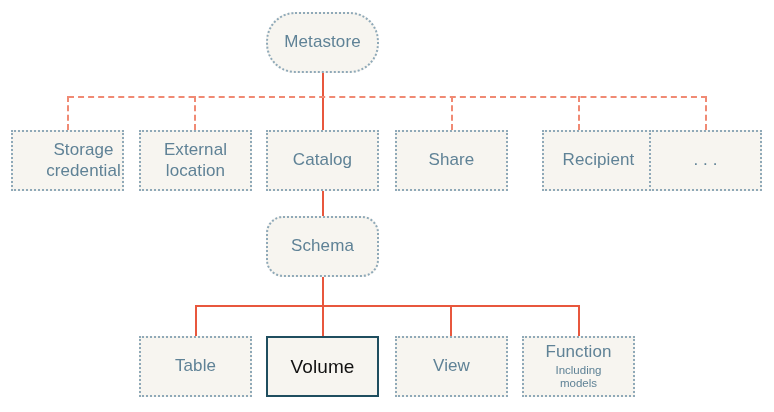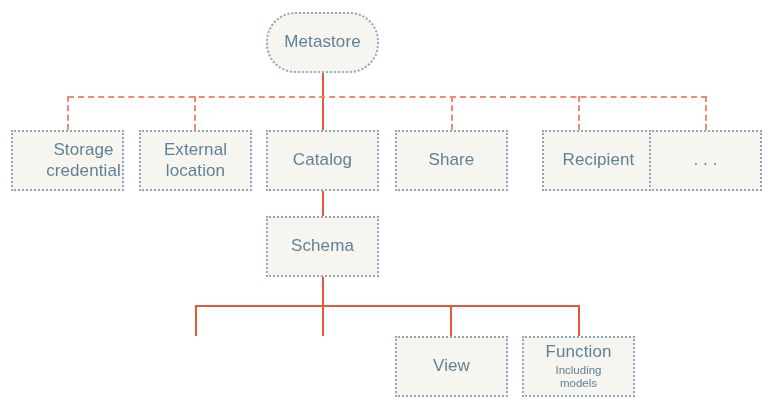--- a/index.html
+++ b/index.html
@@ -125,25 +125,31 @@
   </div>
 
   <div class="node" style="left:522px; top:130px; width:113px; height:61px;margin-left:20px;">
     <div class="title">Recipient</div>
   </div>
 
   <div class="node" style="left:649px; top:130px; width:113px; height:61px;">
     <div class="title">. . .</div>
   </div>
 
-  <div class="node" style="left:266px; top:216px; width:113px; height:61px;">
+  <div class="node" style="left:266px; top:216px; width:113px; height:61px;border-radius:17px;">
     <div class="title">Schema</div>
   </div>
 
+  <div class="node" style="left:139px; top:336px; width:113px; height:61px;">
+    <div class="title">Table</div>
+  </div>
 
+  <div class="node highlight" style="left:266px; top:336px; width:113px; height:61px;">
+    <div class="title">Volume</div>
+  </div>
 
   <div class="node" style="left:395px; top:336px; width:113px; height:61px;">
     <div class="title">View</div>
   </div>
 
   <div class="node" style="left:522px; top:336px; width:113px; height:61px;">
     <div class="title">Function</div>
     <div class="subtitle">Including
 models</div>
   </div>

